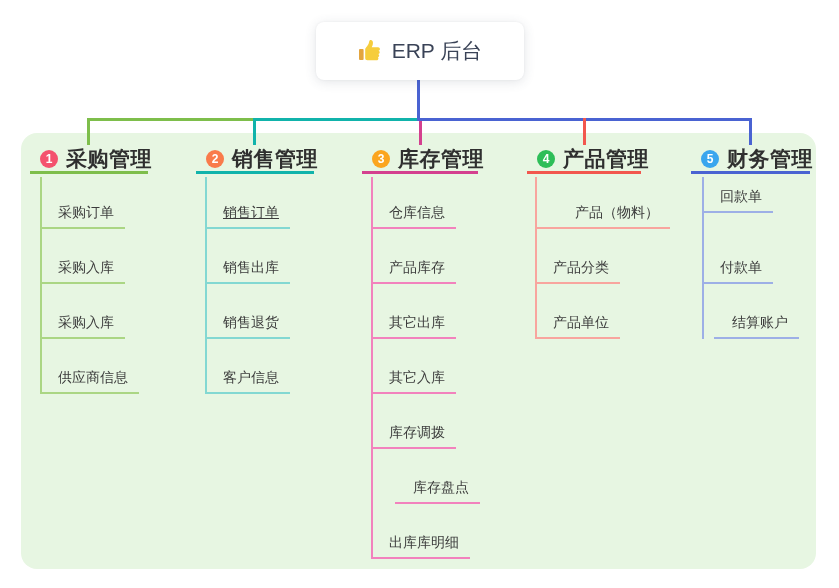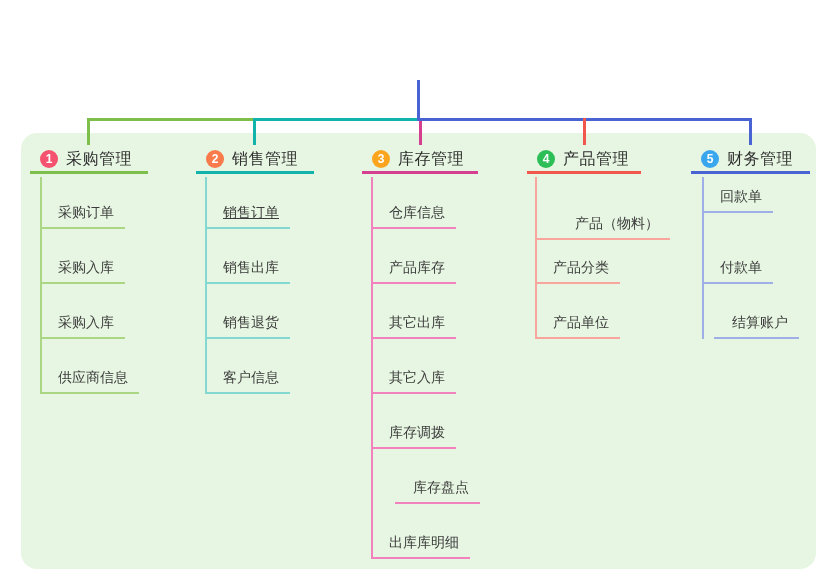--- a/index.html
+++ b/index.html
@@ -19,21 +19,21 @@
   .hline { height:3px; }
   .vline { width:3px; }
   .branch-header {
     position:absolute; height:27px; display:flex; align-items:center; gap:8px;
     padding-left:10px; border-bottom-style:solid; border-bottom-width:3px; cursor:pointer;
   }
   .badge {
     width:18px; height:18px; border-radius:50%; flex:0 0 18px;
     color:#ffffff; font-size:12px; font-weight:700; line-height:18px; text-align:center;
   }
-  .branch-label { font-size:16px; font-weight:400; color:#2f2f2f; letter-spacing:.5px; white-space:nowrap; }
+  .branch-label { font-size:21px; font-weight:700; color:#2f2f2f; letter-spacing:.5px; white-space:nowrap; }
   .spine { position:absolute; width:2px; }
   .child {
     position:absolute; height:27px; padding:0 11px 5px 18px; white-space:nowrap;
     font-size:14px; line-height:20px; color:#3c3c3c;
     border-bottom-style:solid; border-bottom-width:2px; cursor:pointer;
   }
 </style>
 </head>
 <body>
 
@@ -45,20 +45,29 @@
       <div class="hline" style="left: 254px; top: 118px; width: 164px; background: rgb(17, 179, 171);"></div>
       <div class="hline" style="left: 418px; top: 118px; width: 334px; background: rgb(74, 99, 210);"></div>
       <div class="vline" style="left: 87px; top: 118px; height: 27px; background: rgb(126, 190, 75);"></div>
       <div class="vline" style="left: 253px; top: 118px; height: 27px; background: rgb(17, 179, 171);"></div>
       <div class="vline" style="left: 419px; top: 121px; height: 24px; background: rgb(212, 64, 143);"></div>
       <div class="vline" style="left: 583px; top: 118px; height: 27px; background: rgb(242, 87, 78);"></div>
       <div class="vline" style="left: 749px; top: 118px; height: 27px; background: rgb(74, 99, 210);"></div>
       <div class="vline" style="left: 417px; top: 80px; height: 41px; background: rgb(74, 99, 210);"></div>
     </div>
 
+  <div class="root-card">
+    <span>
+      <svg width="24" height="24" viewBox="0 0 24 24">
+        <rect x="1" y="10" width="4.6" height="11" rx="1" fill="#e3a53f"></rect>
+        <path fill="#f6cd3c" d="M7.2 21V10.6c0-1 .5-1.6 1.2-2.5.9-1.1 2.2-2.7 2.5-4.3.2-1 .4-2.3 1.2-2.7.8-.4 1.9 0 2.4.9.8 1.3.4 3.5-.1 4.7-.3.8-.7 1.5-.7 1.5h6.4c1 0 1.8.8 1.8 1.7 0 .9-.6 1.6-1.4 1.8.7.2 1.2.9 1.2 1.6 0 .9-.6 1.6-1.4 1.7.5.3.9.9.9 1.5 0 .8-.5 1.5-1.3 1.7.3.3.5.8.5 1.2 0 1-.8 1.8-1.8 1.8H9.4c-1.2 0-2.2-.5-2.2-2.2z"></path>
+      </svg>
+    </span>
+    <span>ERP 后台</span>
+  </div>
 
   <div id="branches">
       <div class="branch-header" style="left: 30px; top: 147px; width: 118px; border-bottom-color: rgb(126, 190, 75);">
         <span class="badge" style="background: rgb(244, 82, 110);">1</span>
         <span class="branch-label">采购管理</span>
       </div>
       <div class="spine" style="left: 40px; top: 177px; height: 217px; background: rgb(171, 214, 132);"></div>
       <div class="child" style="left: 40px; top: 202px; border-bottom-color: rgb(171, 214, 132);">采购订单</div>
       <div class="child" style="left: 40px; top: 257px; border-bottom-color: rgb(171, 214, 132);">采购入库</div>
       <div class="child" style="left: 40px; top: 312px; border-bottom-color: rgb(171, 214, 132);">采购入库</div>
@@ -82,21 +91,21 @@
       <div class="child" style="left: 371px; top: 312px; border-bottom-color: rgb(242, 130, 189);">其它出库</div>
       <div class="child" style="left: 371px; top: 367px; border-bottom-color: rgb(242, 130, 189);">其它入库</div>
       <div class="child" style="left: 371px; top: 422px; border-bottom-color: rgb(242, 130, 189);">库存调拨</div>
       <div class="child" style="left: 371px; top: 477px; border-bottom-color: rgb(242, 130, 189); margin-left: 24px;">库存盘点</div>
       <div class="child" style="left: 371px; top: 532px; border-bottom-color: rgb(242, 130, 189);">出库库明细</div>
       <div class="branch-header" style="left: 527px; top: 147px; width: 114px; border-bottom-color: rgb(242, 87, 78);">
         <span class="badge" style="background: rgb(46, 190, 88);">4</span>
         <span class="branch-label">产品管理</span>
       </div>
       <div class="spine" style="left: 535px; top: 177px; height: 162px; background: rgb(248, 165, 158);"></div>
-      <div class="child" style="left: 535px; top: 213px; border-bottom-color: rgb(248, 165, 158); padding-left: 40px;">产品（物料）</div>
+      <div class="child" style="left: 535px; top: 202px; border-bottom-color: rgb(248, 165, 158); padding-left: 40px;">产品（物料）</div>
       <div class="child" style="left: 535px; top: 257px; border-bottom-color: rgb(248, 165, 158);">产品分类</div>
       <div class="child" style="left: 535px; top: 312px; border-bottom-color: rgb(248, 165, 158);">产品单位</div>
       <div class="branch-header" style="left: 691px; top: 147px; width: 119px; border-bottom-color: rgb(74, 99, 210);">
         <span class="badge" style="background: rgb(58, 166, 238);">5</span>
         <span class="branch-label">财务管理</span>
       </div>
       <div class="spine" style="left: 702px; top: 177px; height: 162px; background: rgb(157, 175, 230);"></div>
       <div class="child" style="left: 702px; top: 186px; border-bottom-color: rgb(157, 175, 230);">回款单</div>
       <div class="child" style="left: 702px; top: 257px; border-bottom-color: rgb(157, 175, 230);">付款单</div>
       <div class="child" style="left: 702px; top: 312px; border-bottom-color: rgb(157, 175, 230); margin-left: 12px;">结算账户</div>

